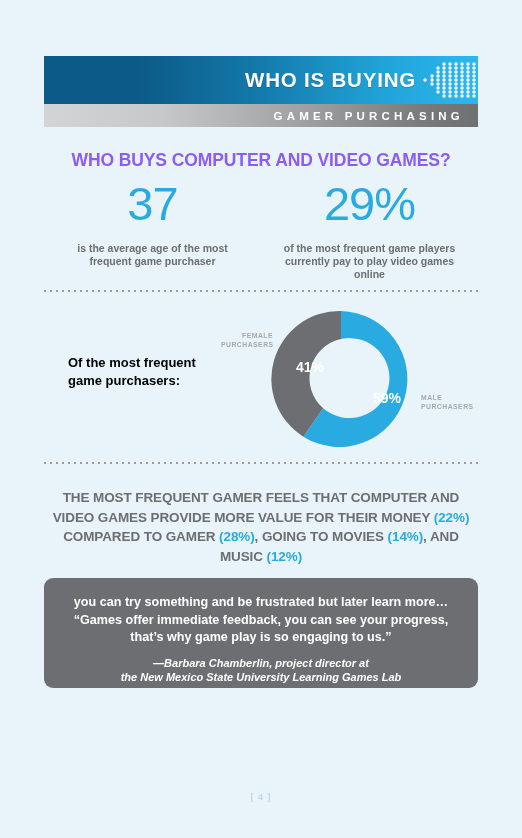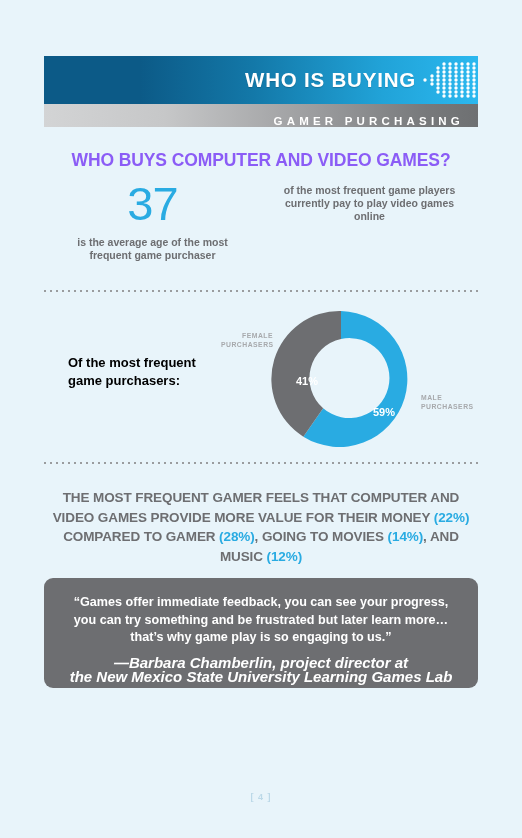--- a/index.html
+++ b/index.html
@@ -28,21 +28,21 @@
     letter-spacing:0.8px;
     white-space:nowrap;
     margin-right:6px;
     text-shadow:0 1px 1px rgba(0,0,0,.18);
   }
   .dotfig { margin-right:0; display:block; }
 
   .subbar {
     height:23px;
     background:linear-gradient(to right, #d3d4d5 0%, #c6c7c8 28%, #9c9d9f 62%, #77797b 88%, #6e7072 100%);
-    display:flex; align-items:flex-end; justify-content:flex-end;
+    display:flex; align-items:center; justify-content:flex-end;
   }
   .subbar-title {
     color:#ffffff;
     font-size:11.5px;
     font-weight:bold;
     letter-spacing:4.2px;
     margin-right:14px;
     white-space:nowrap;
   }
 
@@ -64,21 +64,21 @@
     font-weight:normal;
     font-size:47px;
     line-height:52px;
     letter-spacing:-1px;
   }
   .stat-cap {
     color:#6d6e71;
     font-size:10.5px;
     font-weight:bold;
     line-height:13px;
-    margin-top:6px;
+    margin-top:12px;
     padding:0 16px;
   }
   .stat-a .stat-cap { padding:0 24px; }
 
   
   .divider {
     position:absolute; left:44px; width:434px; height:2px;
     background-image:linear-gradient(to right,#9a9c9e 0 2.5px, transparent 2.5px 100%);
     background-size:6px 2px;
     background-repeat:repeat-x;
@@ -88,21 +88,21 @@
 
   
   .donut-sec { position:absolute; left:44px; top:306px; width:434px; height:148px; }
   .donut-lead {
     position:absolute; left:24px; top:48px;
     color:#000000; font-size:13px; font-weight:bold; line-height:18px;
   }
   .donut-holder { position:absolute; left:222px; top:-2px; width:160px; height:150px; }
   .donut-svg { display:block; }
   .slice-label {
-    position:absolute; color:#ffffff; font-size:11px; font-weight:bold;margin-top:16px;
+    position:absolute; color:#ffffff; font-size:14px; font-weight:bold;
   }
   .label-41 { left:30px; top:55px; }
   .label-59 { left:107px; top:86px; }
   .cat-label {
     position:absolute; color:#a7a9ac; font-size:6.8px; font-weight:bold;
     letter-spacing:.5px; line-height:8.5px;
   }
   .cat-female { left:-45px; top:28px; text-align:right; width:52px; }
   .cat-male { left:155px; top:90px; text-align:left; width:62px; }
 
@@ -115,21 +115,21 @@
   }
   .statement .pct { color:#29abe2; }
 
   
   .quote-box {
     position:absolute; left:44px; top:578px; width:434px; height:110px;
     background:#6d6e71; border-radius:9px;
     padding:16px 22px 0 22px; text-align:center;
   }
   .quote-text { color:#ffffff; font-size:12.6px; font-weight:bold; line-height:17.5px; }
-  .quote-attrib { color:#ffffff; font-size:15px; font-style:italic; font-weight:bold; line-height:14px; margin-top:9px; }
+  .quote-attrib { color:#ffffff; font-size:11px; font-style:italic; font-weight:bold; line-height:14px; margin-top:9px; }
 
   
   .page-num {
     position:absolute; left:0; top:792px; width:522px; text-align:center;
     color:#bcd9e8; font-size:9px; font-weight:bold; letter-spacing:1px;
   }
 </style>
 </head>
 <body>
 
@@ -214,20 +214,21 @@
   </div>
 
   <div class="sec-heading">WHO BUYS COMPUTER AND VIDEO GAMES?</div>
 
   <div class="stats">
     <div class="stat stat-a">
       <div class="stat-num">37</div>
       <div class="stat-cap">is the average age of the most frequent game purchaser</div>
     </div>
     <div class="stat stat-b">
+      <div class="stat-num">29%</div>
       <div class="stat-cap">of the most frequent game players currently pay to play video games online</div>
     </div>
   </div>
 
   <div class="divider div-1"></div>
 
   <div class="donut-sec">
     <div class="donut-lead">
       <div>Of the most frequent</div>
       <div>game purchasers:</div>
@@ -260,22 +261,22 @@
       </div>
     </div>
   </div>
 
   <div class="divider div-2"></div>
 
   <div class="statement"><span>THE MOST FREQUENT GAMER FEELS THAT COMPUTER AND VIDEO GAMES PROVIDE MORE VALUE FOR THEIR MONEY </span><span class="pct">(22%)</span><span> COMPARED TO GAMER </span><span class="pct">(28%)</span><span>, GOING TO MOVIES </span><span class="pct">(14%)</span><span>, AND MUSIC </span><span class="pct">(12%)</span></div>
 
   <div class="quote-box">
     <div class="quote-text">
+      <div>you can try something and be frustrated but later learn more…</div>
       <div>“Games offer immediate feedback, you can see your progress,</div>
-      <div>you can try something and be frustrated but later learn more…</div>
       <div>that’s why game play is so engaging to us.”</div>
     </div>
     <div class="quote-attrib">
       <div>—Barbara Chamberlin, project director at</div>
       <div>the New Mexico State University Learning Games Lab</div>
     </div>
   </div>
 
   <div class="page-num">[ 4 ]</div>
 

